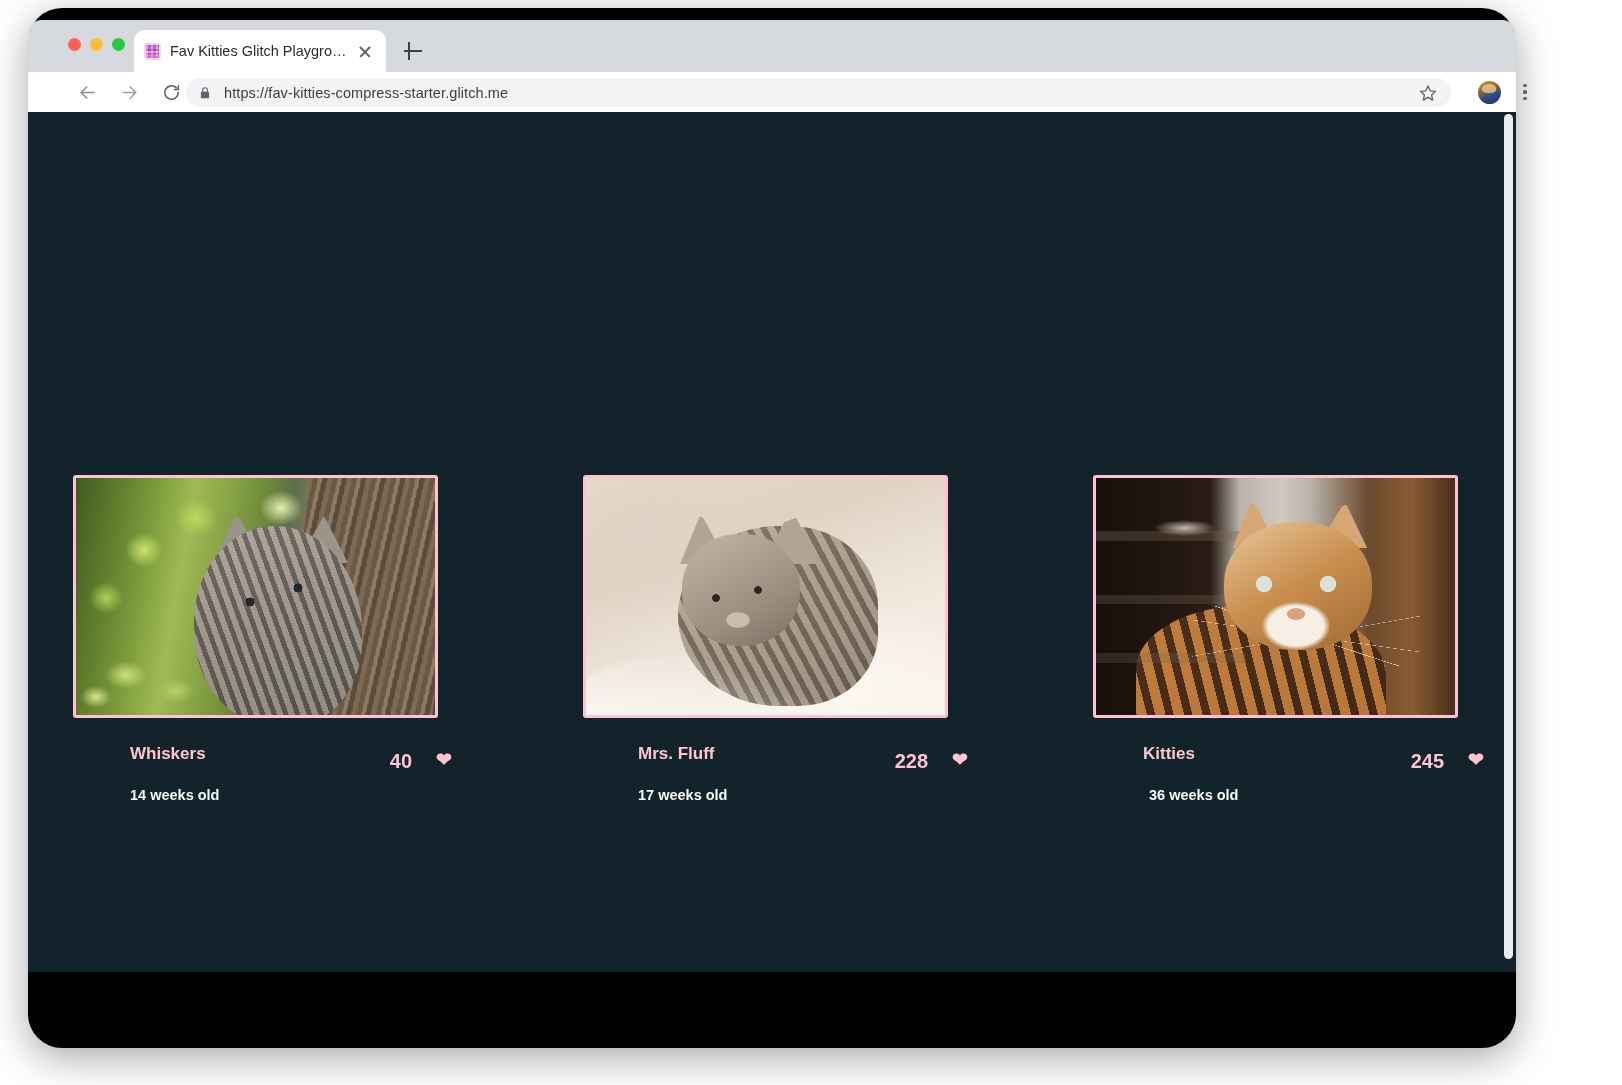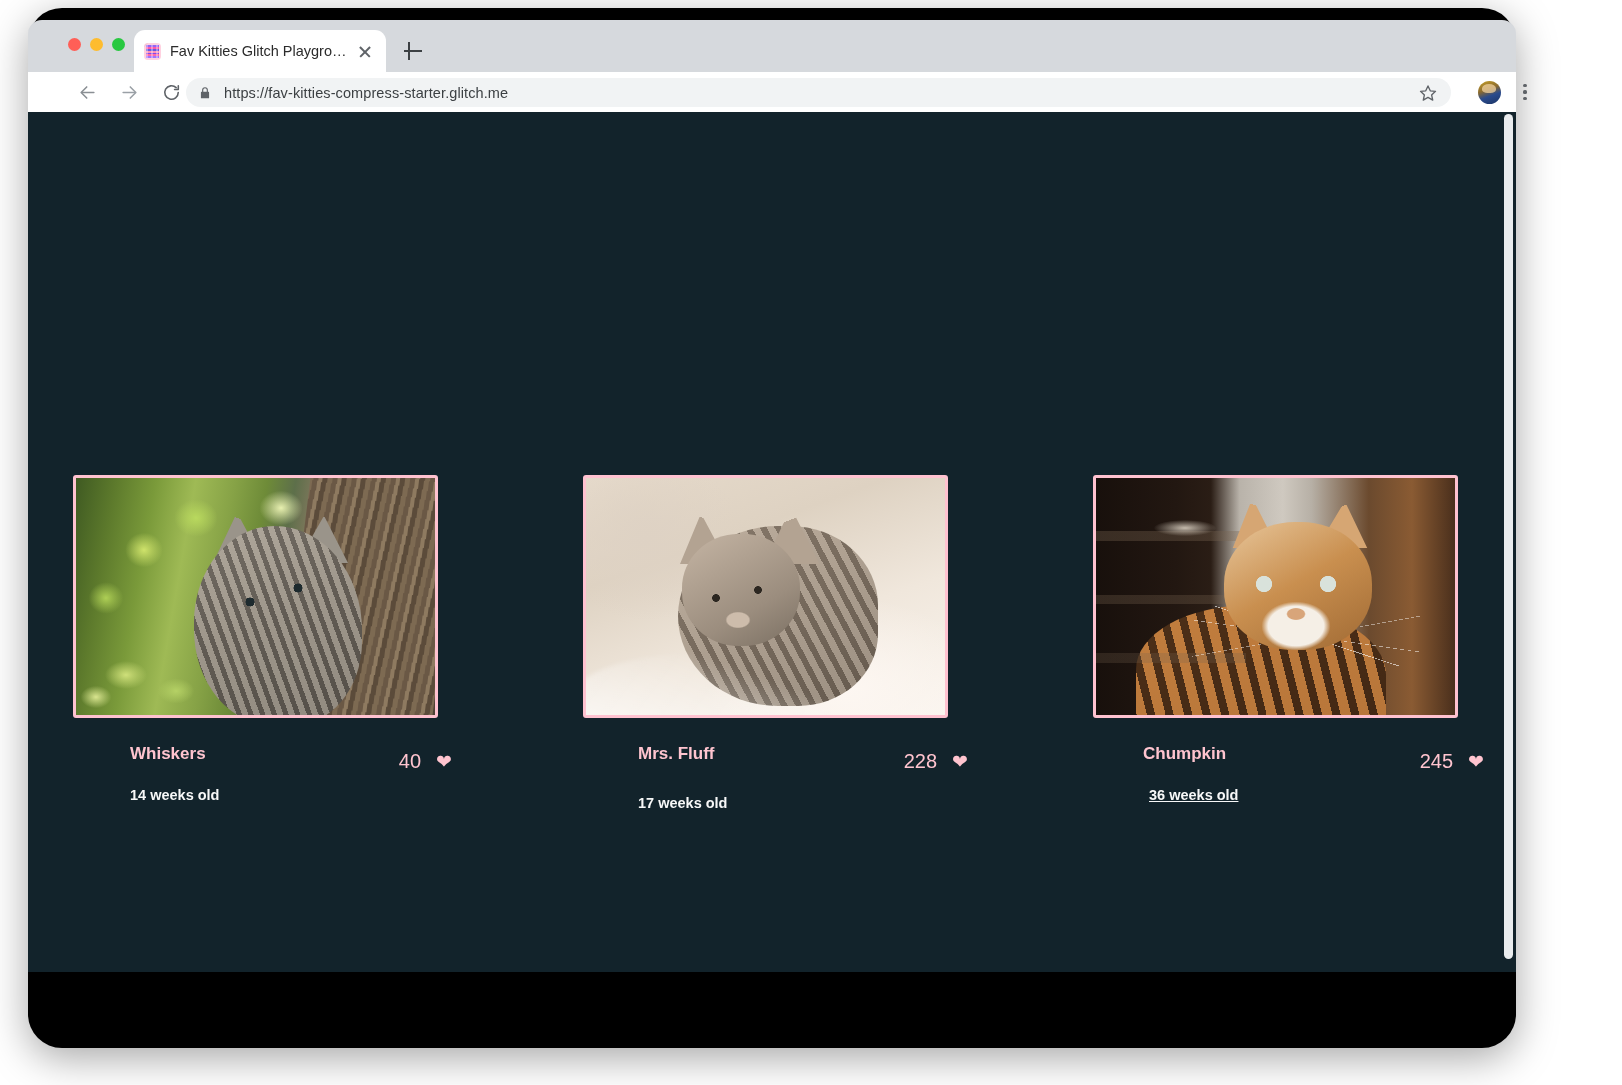--- a/index.html
+++ b/index.html
@@ -392,41 +392,41 @@
     white-space:nowrap;
   }
   .kitty-age {
     position:absolute; left:55px; top:43px;
     font-size:14.5px; font-weight:bold;
     color:#f7f8f8;
     white-space:nowrap;
   }
   .kitty-likes {
     position:absolute; right:-22px; top:6px;
-    font-size:20px; font-weight:normal;
+    font-size:20px; font-weight:bold;
     color:#ffc4cf;
-    display:flex; align-items:center; gap:15px;
+    display:flex; align-items:flex-start; gap:24px;
     cursor:pointer;
     white-space:nowrap;
   }
   .heart {
     display:inline-block;
     font-size:19px; line-height:1;
     color:#ffc4cf;
   }
 
   
   .card-1 .kitty-name  { left:57px; }
   .card-1 .kitty-age   { left:57px; }
   .card-1 .kitty-likes { right:-14px; }
   .card-2 .kitty-name  { left:55px; }
-  .card-2 .kitty-age   { left:55px;margin-top:8px; }
+  .card-2 .kitty-age   { left:55px; }
   .card-2 .kitty-likes { right:-20px; }
   .card-3 .kitty-name  { left:50px; }
-  .card-3 .kitty-age   { left:56px;text-decoration:underline; }
+  .card-3 .kitty-age   { left:56px; }
   .card-3 .kitty-likes { right:-26px; }
 </style>
 </head>
 <body>
 
 <div id="stage">
 
   <div class="window-frame"></div>
 
   <div class="tab-strip">
@@ -532,21 +532,21 @@
 
         <div class="kitty-card card-3">
           <div class="kitty-photo-wrap">
             <div class="kitty-photo ph3">
               <div class="shelf"></div>
               <div class="ears3"></div>
               <div class="whiskers"></div>
             </div>
           </div>
           <div class="kitty-meta">
-            <div class="kitty-name">Chumpkin</div>
+            <div class="kitty-name">Kitties</div>
             <div class="kitty-age">36 weeks old</div>
             <div class="kitty-likes">
               <span>245</span>
               <span class="heart">❤</span>
             </div>
           </div>
         </div>
 
       </div>
     </div>

